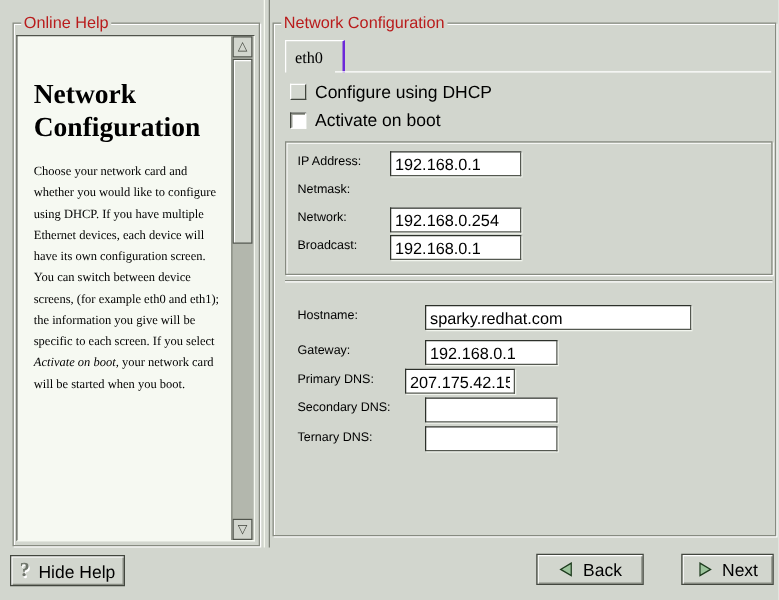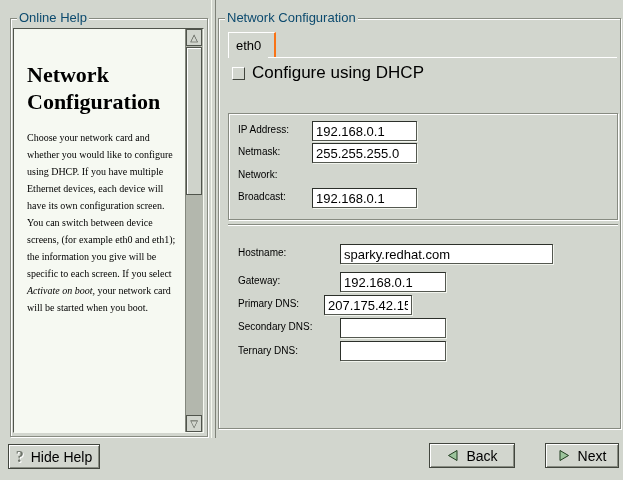--- a/index.html
+++ b/index.html
@@ -2,21 +2,21 @@
 <html><head>
 <meta charset="utf-8">
 <style>
   html,body{margin:0;padding:0;}
   body{font-family:"Liberation Sans",sans-serif;}
   .screen{position:relative;width:623px;height:480px;background:#d2d6ce;overflow:hidden;}
 
   
   .frame{position:absolute;border:1px solid #878b81;
          box-shadow:inset 1px 1px 0 #ffffff, 1px 1px 0 #ffffff;}
-  .frame-label{position:absolute;font-size:13px;color:#0c4a6e;background:#d2d6ce;
+  .frame-label{position:absolute;font-size:13px;color:#b91c1c;background:#d2d6ce;
                padding:0 2px;line-height:14px;white-space:nowrap;}
 
   
   .help-box{position:absolute;left:13px;top:28px;width:191px;height:405px;
             background:#f6f9f2;border:1px solid;
             border-color:#50544c #f6f9f2 #f6f9f2 #50544c;box-sizing:border-box;}
   .help-inner{position:absolute;left:13px;top:0;width:153px;color:#000;}
   .help-title{margin:32px 0 14px 0;font-family:"Liberation Serif",serif;
               font-weight:bold;font-size:22px;line-height:27px;}
   .help-body{margin:0;font-family:Liberation Serif, serif;font-size:10px;line-height:17px;}
@@ -32,31 +32,31 @@
   .sb-down{bottom:0;}
   .sb-thumb{position:absolute;left:0;top:18px;width:16px;height:148px;background:#cfd3cb;
             border:1px solid #50544c;box-sizing:border-box;box-shadow:inset 1px 1px 0 #ffffff;}
 
   
   .divider{position:absolute;left:211px;top:0;width:5px;height:438px;background:#d2d6ce;
            border-left:1px solid #f6f9f0;border-right:1px solid #7e8278;box-sizing:border-box;}
 
   
   .tab{position:absolute;left:228px;top:32px;width:38px;height:25px;background:#d2d6ce;
-       border-top:1px solid #ffffff;border-left:1px solid #ffffff;border-right:2px solid #f97316;
-       box-sizing:content-box;display:flex;align-items:center;font-size:13px;padding-left:7px;}
+       border-top:1px solid #ffffff;border-left:1px solid #ffffff;border-right:2px solid #6d28d9;
+       box-sizing:content-box;display:flex;align-items:center;font-size:13px;padding-left:7px;font-family:Liberation Serif, serif;}
   .nb-top-line{position:absolute;left:268px;top:57px;width:349px;height:1px;background:#ffffff;}
 
   
   .check-row{position:absolute;left:232px;display:flex;align-items:center;gap:7px;height:14px;}
   .checkbox{width:13px;height:13px;box-sizing:border-box;background:#d2d6ce;
             border:1px solid;border-color:#ffffff #41453d #41453d #ffffff;}
   .checkbox.checked{background:#ffffff;border-color:#41453d #ffffff #ffffff #41453d;
             box-shadow:inset 1px 1px 0 #9ea298;}
-  .check-label{font-size:17px;color:#000;}
+  .check-label{font-size:14px;color:#000;}
 
   .etched-box{position:absolute;left:228px;width:390px;border:1px solid #878b81;
               box-shadow:inset 1px 1px 0 #ffffff, 1px 1px 0 #ffffff;box-sizing:border-box;}
   .separator{position:absolute;left:228px;top:224px;width:390px;height:0;
              border-top:1px solid #878b81;border-bottom:1px solid #ffffff;}
 
   .fld-label{position:absolute;left:238px;font-size:10px;color:#000;white-space:nowrap;}
   .entry{position:absolute;height:20px;background:#ffffff;color:#000;
          border:1px solid;border-color:#2c302a #545850 #545850 #2c302a;
          box-shadow:1px 1px 0 #f2f5ee;font-family:"Liberation Sans",sans-serif;
@@ -102,30 +102,34 @@
 
   <div class="tab">
     <span>eth0</span>
   </div>
   <div class="nb-top-line"></div>
 
   <div class="check-row" style="top:66px;">
     <div class="checkbox"></div>
     <span class="check-label">Configure using DHCP</span>
   </div>
+  <div class="check-row" style="top:89px;">
+    <div class="checkbox checked"></div>
+    <span class="check-label">Activate on boot</span>
+  </div>
 
   <div class="etched-box" style="top:113px;height:107px;"></div>
 
   <div class="fld-label" style="top:124px;">IP Address:</div>
   <input class="entry" style="left: 312px; top: 121px; width: 105px;" value="192.168.0.1">
 
   <div class="fld-label" style="top:146px;">Netmask:</div>
-  <input class="entry" style="left: 312px; top: 143px; width: 105px;" value="255.255.255.0">
 
   <div class="fld-label" style="top:169px;">Network:</div>
+  <input class="entry" style="left: 312px; top: 166px; width: 105px;" value="192.168.0.254">
 
   <div class="fld-label" style="top:191px;">Broadcast:</div>
   <input class="entry" style="left: 312px; top: 188px; width: 105px;" value="192.168.0.1">
 
   <div class="separator"></div>
 
   <div class="fld-label" style="top:247px;text-align:right;">Hostname:</div>
   <input class="entry" style="left: 340px; top: 244px; width: 213px;" value="sparky.redhat.com">
 
   <div class="fld-label" style="top:275px;">Gateway:</div>

